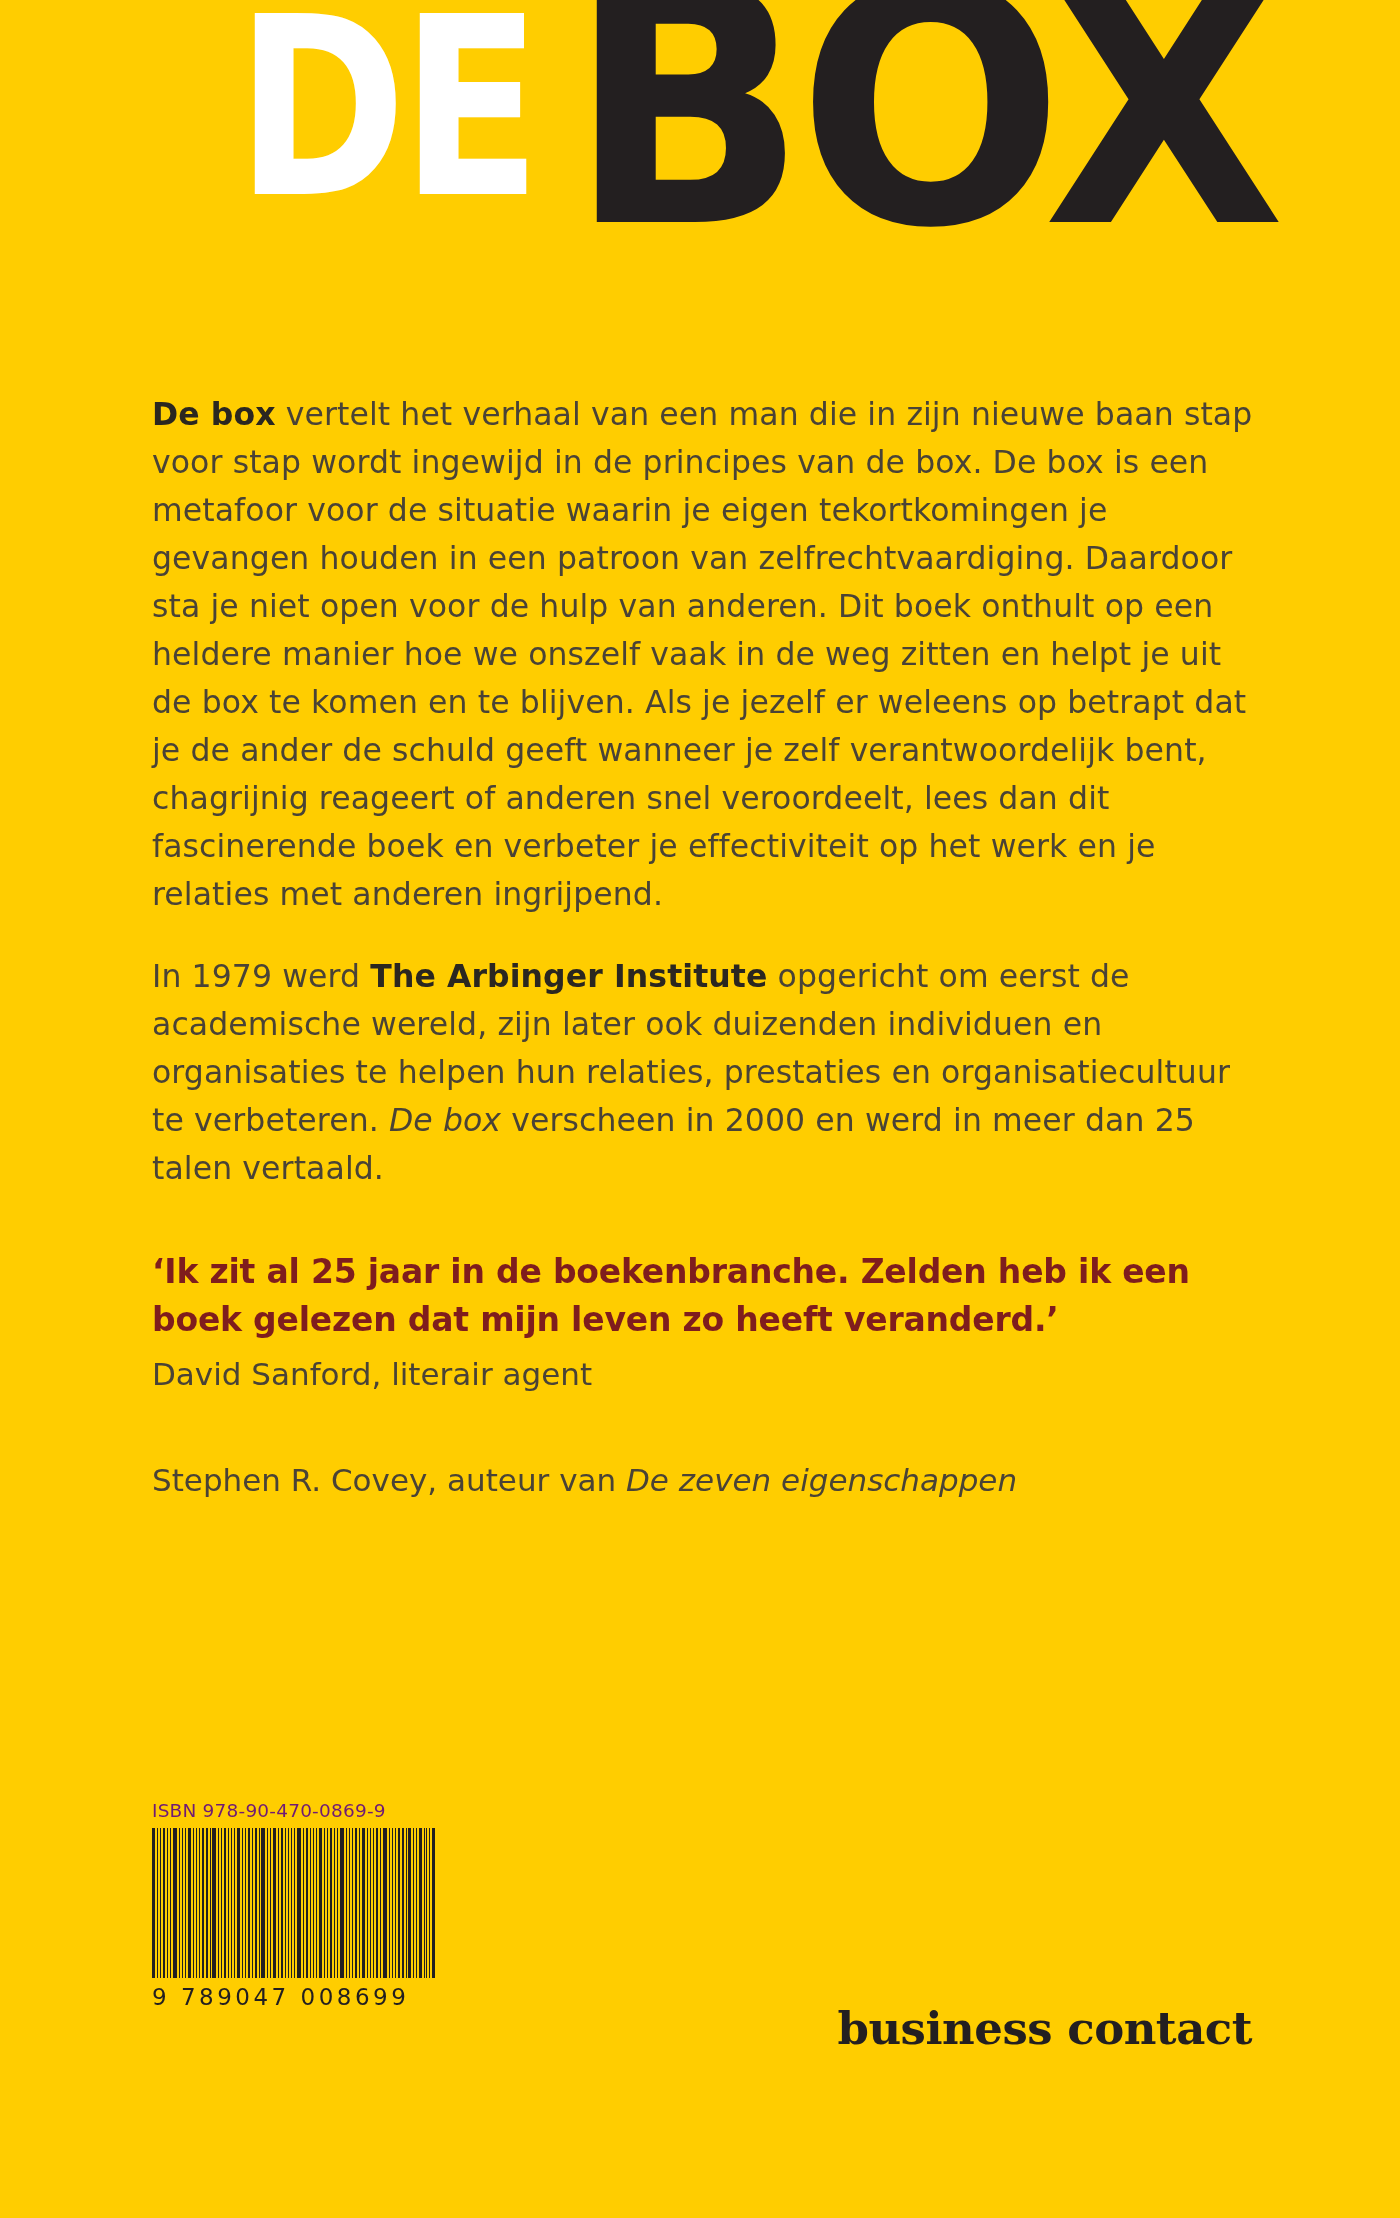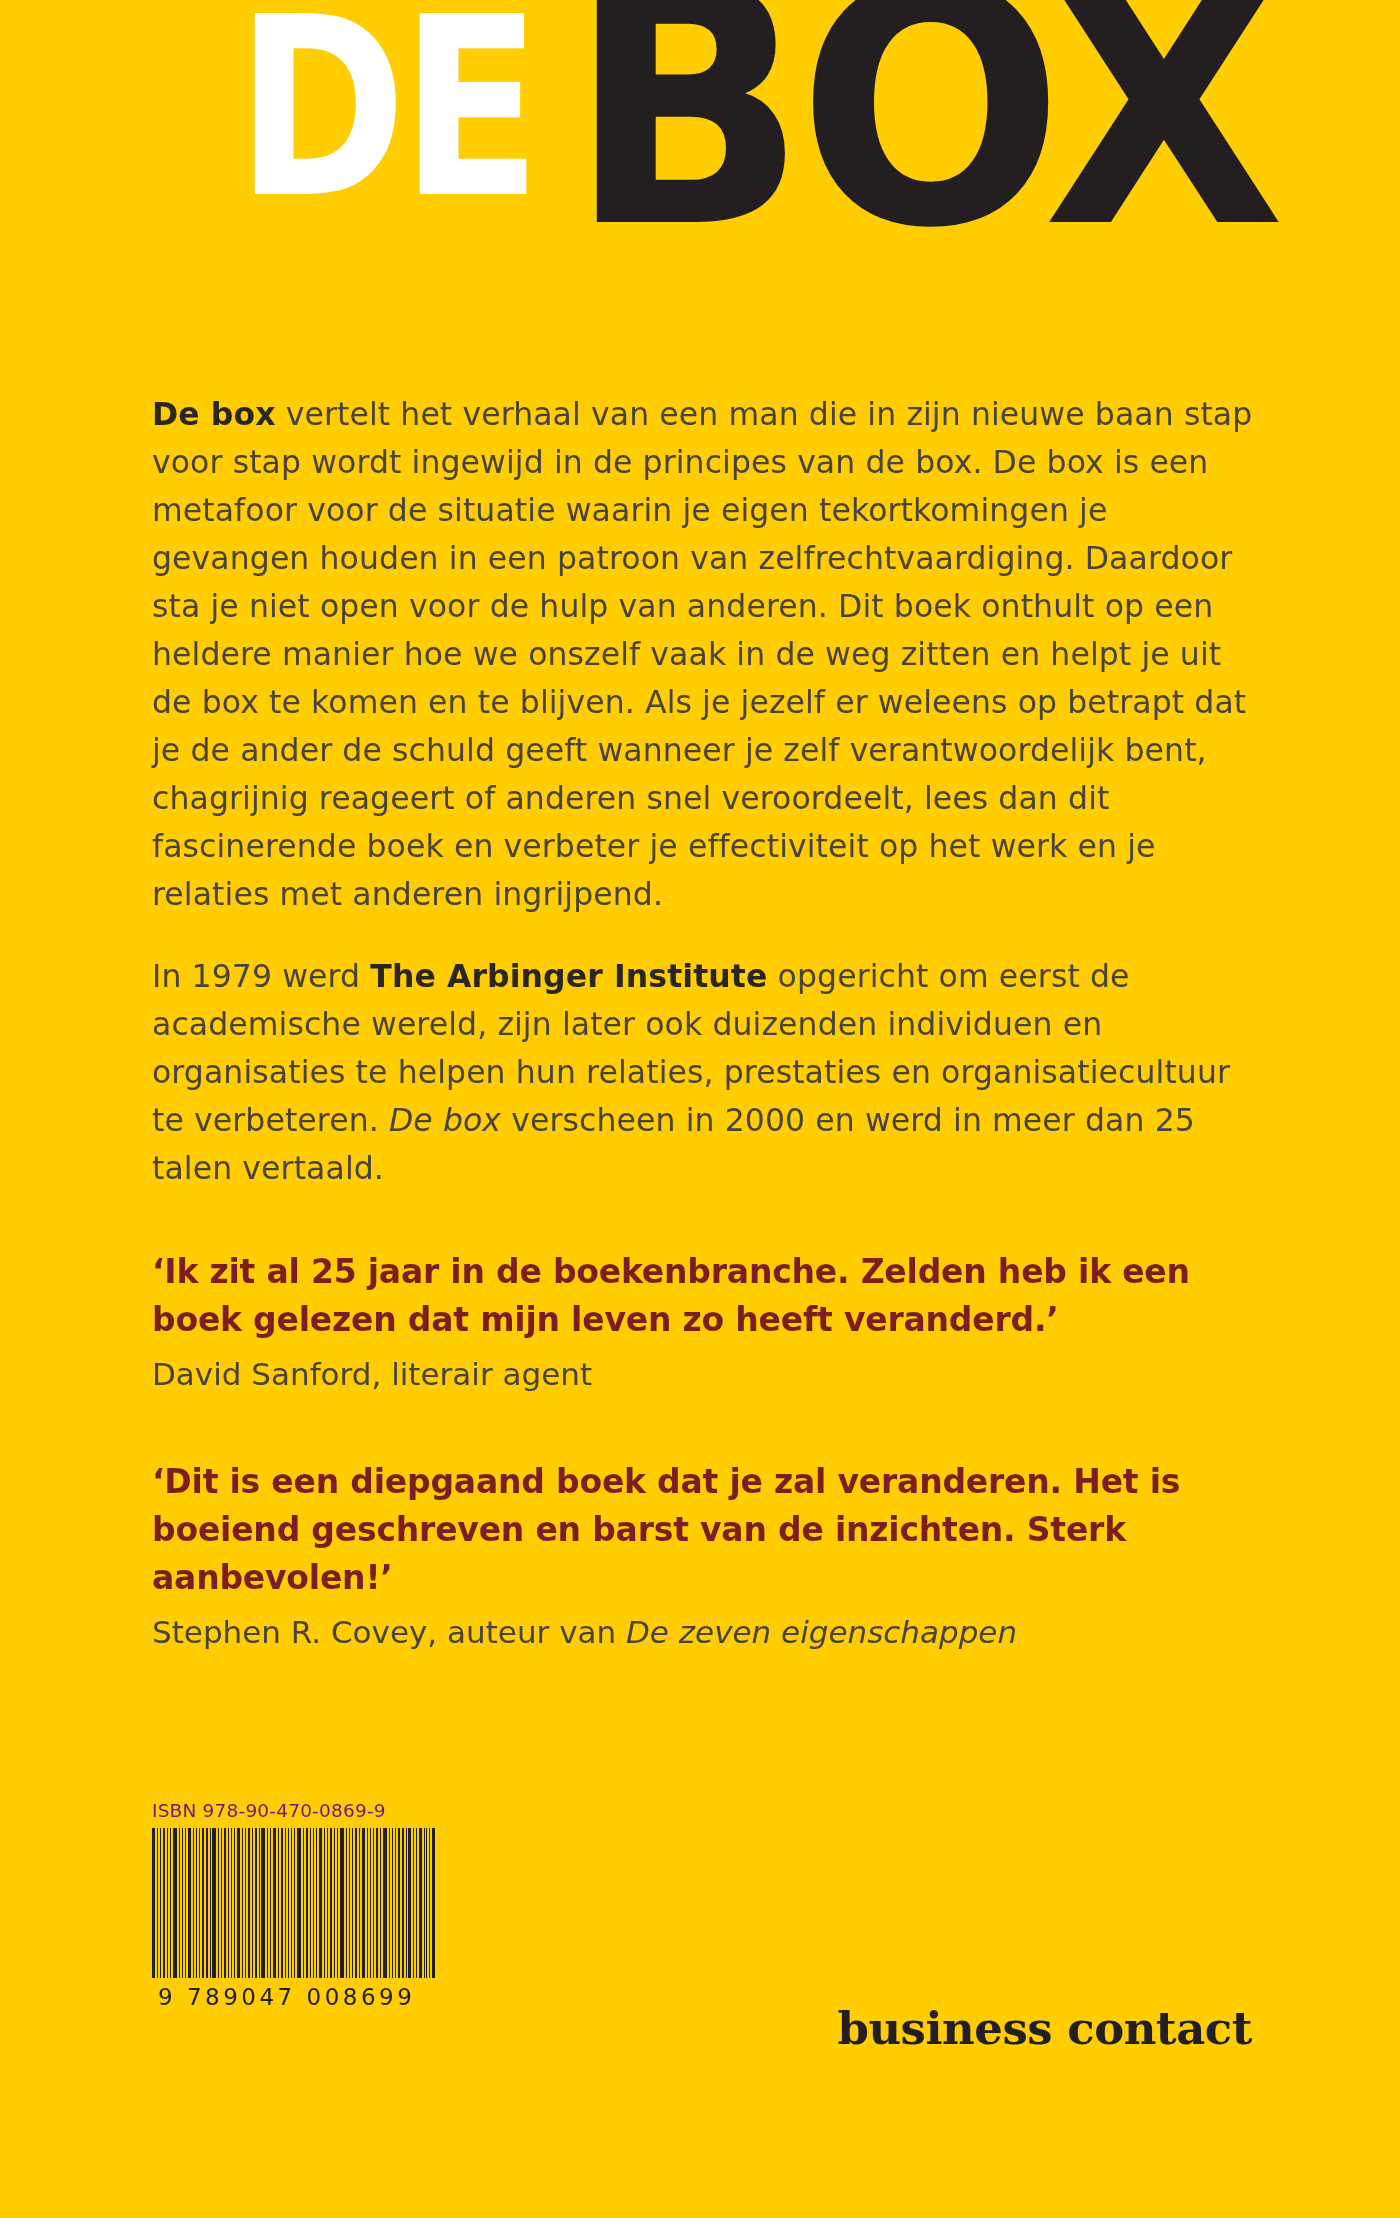--- a/index.html
+++ b/index.html
@@ -136,21 +136,21 @@
   }
   .barcode .bars span {
     display: block;
     background: #231F20;
     height: 150px;
     margin-right: 2px;
   }
   .barcode-digits {
     position: absolute;
     bottom: 0;
-    left: 6px;
+    left: 0;
     width: 285px;
     font-family: "DejaVu Sans", sans-serif;
     font-size: 23px;
     letter-spacing: 3.5px;
     color: #231F20;
     white-space: nowrap;
   }
 
   
   .publisher {
@@ -179,21 +179,20 @@
     <p class="blurb"><b>De box</b><span> vertelt het verhaal van een man die in zijn nieuwe baan stap voor stap wordt ingewijd in de principes van de box. De box is een metafoor voor de situatie waarin je eigen tekortkomingen je gevangen houden in een patroon van zelfrechtvaardiging. Daardoor sta je niet open voor de hulp van anderen. Dit boek onthult op een heldere manier hoe we onszelf vaak in de weg zitten en helpt je uit de box te komen en te blijven. Als je jezelf er weleens op betrapt dat je de ander de schuld geeft wanneer je zelf verantwoordelijk bent, chagrijnig reageert of anderen snel veroordeelt, lees dan dit fascinerende boek en verbeter je effectiviteit op het werk en je relaties met anderen ingrijpend.</span></p>
 
     <p class="blurb"><span>In 1979 werd </span><b>The Arbinger Institute</b><span> opgericht om eerst de academische wereld, zijn later ook duizenden individuen en organisaties te helpen hun relaties, prestaties en organisatiecultuur te verbeteren. </span><i>De box</i><span> verscheen in 2000 en werd in meer dan 25 talen vertaald.</span></p>
 
     <div class="quote-block">
       <p class="quote-text">‘Ik zit al 25 jaar in de boekenbranche. Zelden heb ik een boek gelezen dat mijn leven zo heeft veranderd.’</p>
       <p class="quote-attrib">David Sanford, literair agent</p>
     </div>
 
     <div class="quote-block second">
-      <p class="quote-text">‘Dit is een diepgaand boek dat je zal veranderen. Het is boeiend geschreven en barst van de inzichten. Sterk aanbevolen!’</p>
       <p class="quote-attrib"><span>Stephen R. Covey, auteur van </span><i>De zeven eigenschappen</i></p>
     </div>
 
   </div>
 
   <div class="isbn-area">
     <div class="isbn-text">ISBN 978-90-470-0869-9</div>
     <div class="barcode">
       <div class="bars" id="barcode-bars">
           <span style="width: 4px;"></span>

